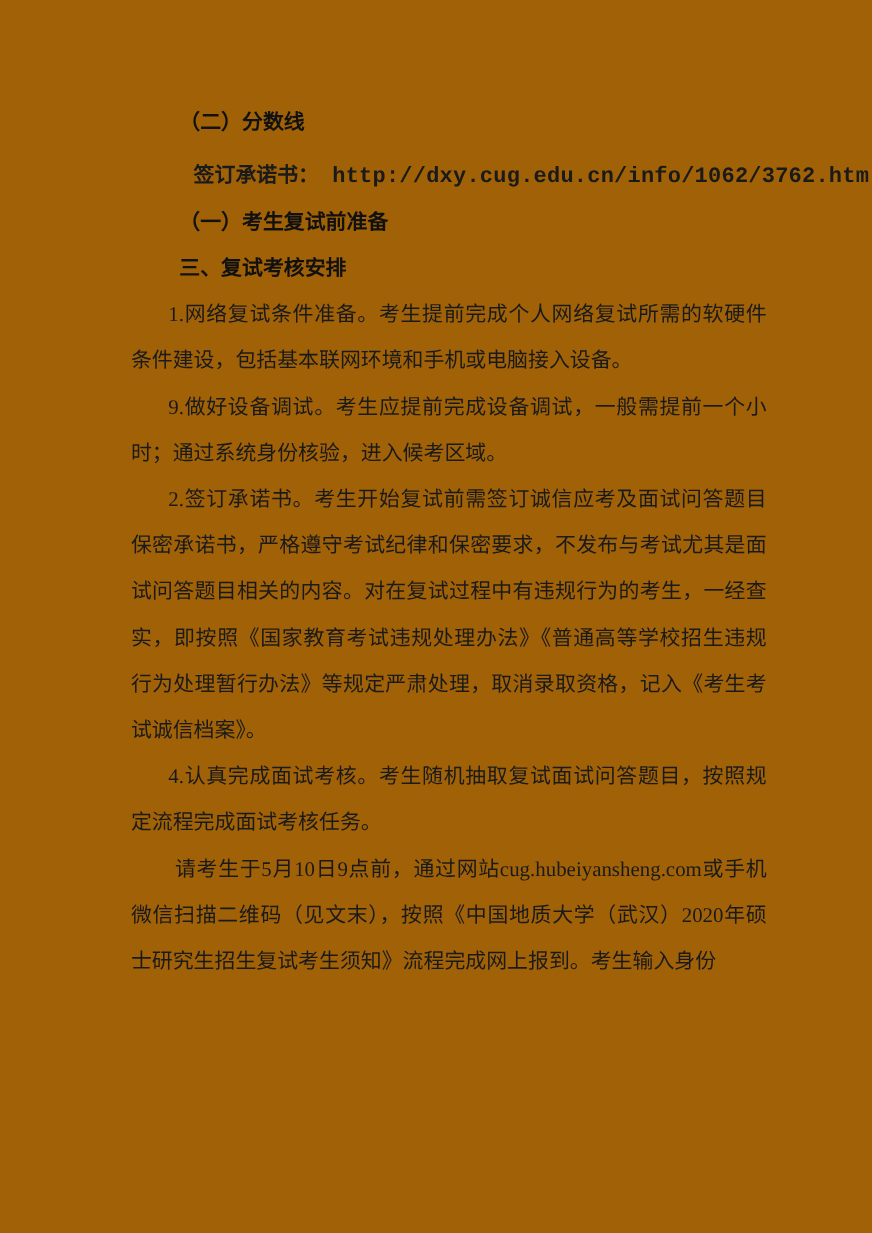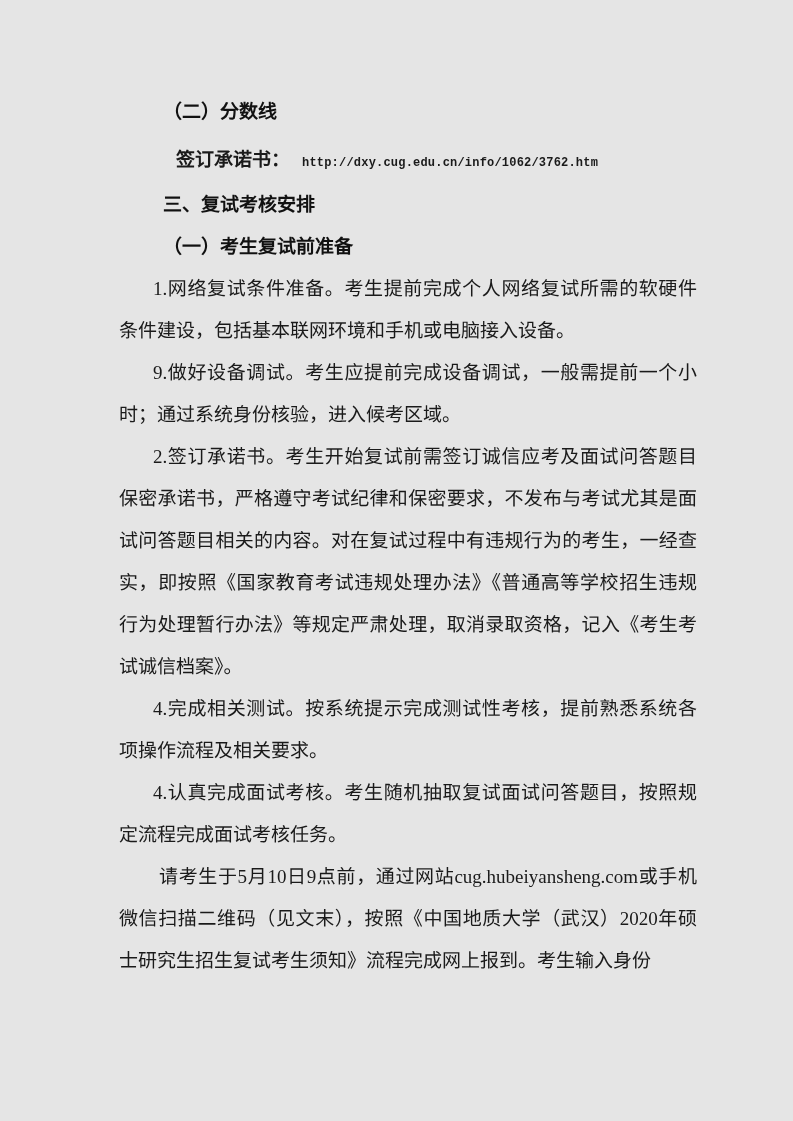--- a/index.html
+++ b/index.html
@@ -12,21 +12,21 @@
     height: 1121px;
     position: relative;
     overflow: hidden;
     font-family: "Liberation Serif", "DejaVu Serif", serif;
   }
   .page {
     position: absolute;
     left: 0; top: 0;
     width: 793px;
     height: 1121px;
-    background: #e5e5e5;
+    background: #a16207;
   }
   .content {
     position: absolute;
     left: 119px;
     top: 91px;
     width: 578px;
     font-size: 19px;
     line-height: 42px;
     color: #1a1a1a;
     text-align: justify;
@@ -43,21 +43,21 @@
   }
   .url-line {
     font-weight: 700;
     text-indent: 57px;
     margin-top: 6px !important;
     white-space: nowrap;
   }
   .url-value {
     font-family: "Liberation Mono", "DejaVu Sans Mono", monospace;
     font-weight: 700;
-    font-size: 12px;
+    font-size: 20px;
     margin-left: 12px;
     letter-spacing: 0.2px;
   }
   .num-para {
     text-indent: 34px;
   }
   .checkin-para {
     text-indent: 40px;
   }
 </style>
@@ -66,31 +66,30 @@
 
 <div class="page">
   <div class="content">
 
     <p class="heading">（二）分数线</p>
 
     <p class="url-line">
       <span>签订承诺书：</span><span class="url-value">http://dxy.cug.edu.cn/info/1062/3762.htm</span>
     </p>
 
+    <p class="heading">（一）考生复试前准备</p>
+
     <p class="heading">三、复试考核安排</p>
-
-    <p class="heading">（一）考生复试前准备</p>
 
     <p class="num-para">1.网络复试条件准备。考生提前完成个人网络复试所需的软硬件条件建设，包括基本联网环境和手机或电脑接入设备。</p>
 
     <p class="num-para">9.做好设备调试。考生应提前完成设备调试，一般需提前一个小时；通过系统身份核验，进入候考区域。</p>
 
     <p class="num-para">2.签订承诺书。考生开始复试前需签订诚信应考及面试问答题目保密承诺书，严格遵守考试纪律和保密要求，不发布与考试尤其是面试问答题目相关的内容。对在复试过程中有违规行为的考生，一经查实，即按照《国家教育考试违规处理办法》《普通高等学校招生违规行为处理暂行办法》等规定严肃处理，取消录取资格，记入《考生考试诚信档案》。</p>
 
-    <p class="num-para">4.完成相关测试。按系统提示完成测试性考核，提前熟悉系统各项操作流程及相关要求。</p>
 
     <p class="num-para">4.认真完成面试考核。考生随机抽取复试面试问答题目，按照规定流程完成面试考核任务。</p>
 
 
     <p class="checkin-para">请考生于5月10日9点前，通过网站cug.hubeiyansheng.com或手机微信扫描二维码（见文末），按照《中国地质大学（武汉）2020年硕士研究生招生复试考生须知》流程完成网上报到。考生输入身份</p>
 
   </div>
 </div>
 
 </body></html>

